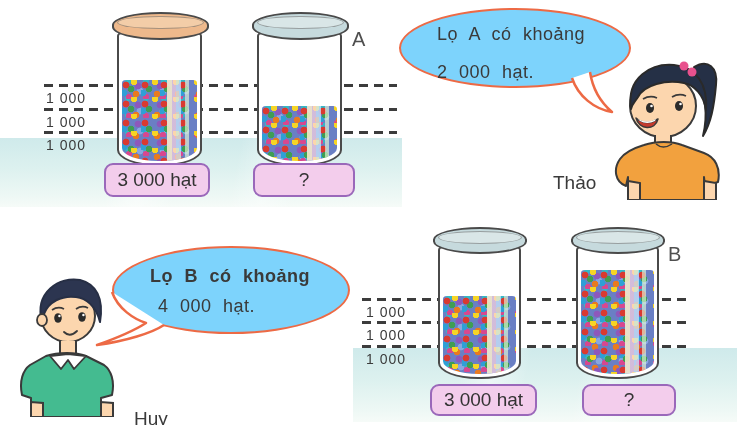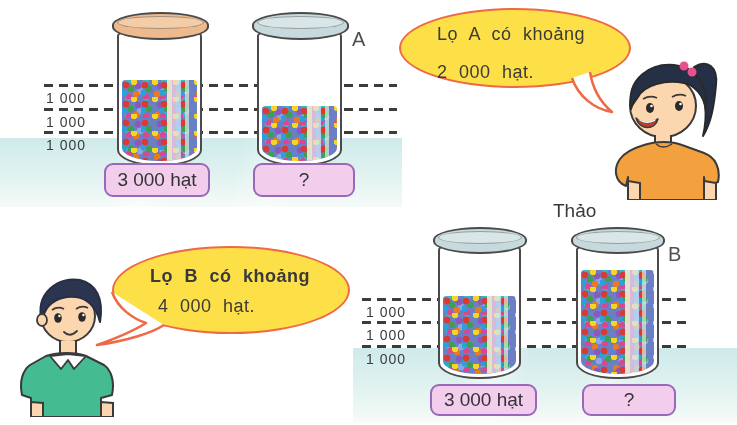--- a/index.html
+++ b/index.html
@@ -65,35 +65,35 @@
   .jar-letter{position:absolute;z-index:4;font-size:20px;color:#4f4f4f;}
   .letter-a{left:352px;top:28px;} .letter-b{left:668px;top:243px;}
   
   .pill{position:absolute;z-index:5;background:#f3cdec;border:2px solid #9a68ba;border-radius:9px;
     color:#333;font-size:19px;display:flex;align-items:center;justify-content:center;box-sizing:border-box;}
   .p1{left:104px;top:163px;width:106px;height:34px;}
   .p2{left:253px;top:163px;width:102px;height:34px;}
   .p3{left:430px;top:384px;width:107px;height:32px;}
   .p4{left:582px;top:384px;width:94px;height:32px;}
   
-  .bubble{position:absolute;z-index:6;background:#fde047;border:2.5px solid #ed6a45;border-radius:50%;
+  .bubble{position:absolute;z-index:6;background:#7dd3fc;border:2.5px solid #ed6a45;border-radius:50%;
     color:#3a3a3a;font-size:18px;}
   .bubble .ln{position:absolute;letter-spacing:.5px;word-spacing:6px;white-space:nowrap;}
   .bubble-a{left:399px;top:8px;width:228px;height:76px;}
   .bubble-a .ln1{left:36px;top:14px;} .bubble-a .ln2{left:36px;top:52px;}
   .bubble-b{left:112px;top:246px;width:234px;height:84px;}
   .bubble-b .ln1{left:36px;top:18px;font-weight:bold;} .bubble-b .ln2{left:44px;top:48px;}
   .tail{position:absolute;z-index:7;overflow:visible;}
   .tail-a{left:558px;top:68px;width:70px;height:50px;}
   .tail-b{left:88px;top:289px;width:90px;height:62px;}
   
   .kid{position:absolute;z-index:6;}
   .girl{left:614px;top:57px;width:123px;height:143px;}
   .boy{left:16px;top:276px;width:102px;height:141px;}
-  .speaker{position:absolute;z-index:6;font-size:19px;color:#3a3a3a;margin-top:28px;}
+  .speaker{position:absolute;z-index:6;font-size:19px;color:#3a3a3a;}
   .name-thao{left:553px;top:172px;} .name-huy{left:134px;top:408px;}
 </style>
 </head>
 <body>
 
 <div class="stage">
 
   <div class="band band-top"></div>
   <div class="band band-bottom"></div>
 

